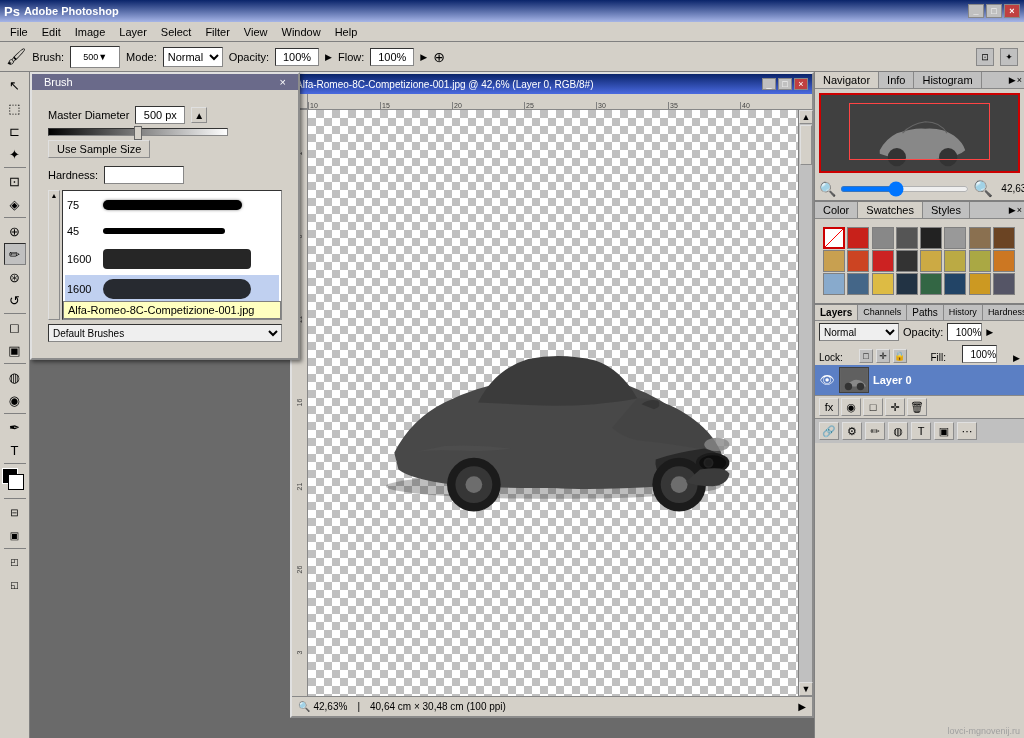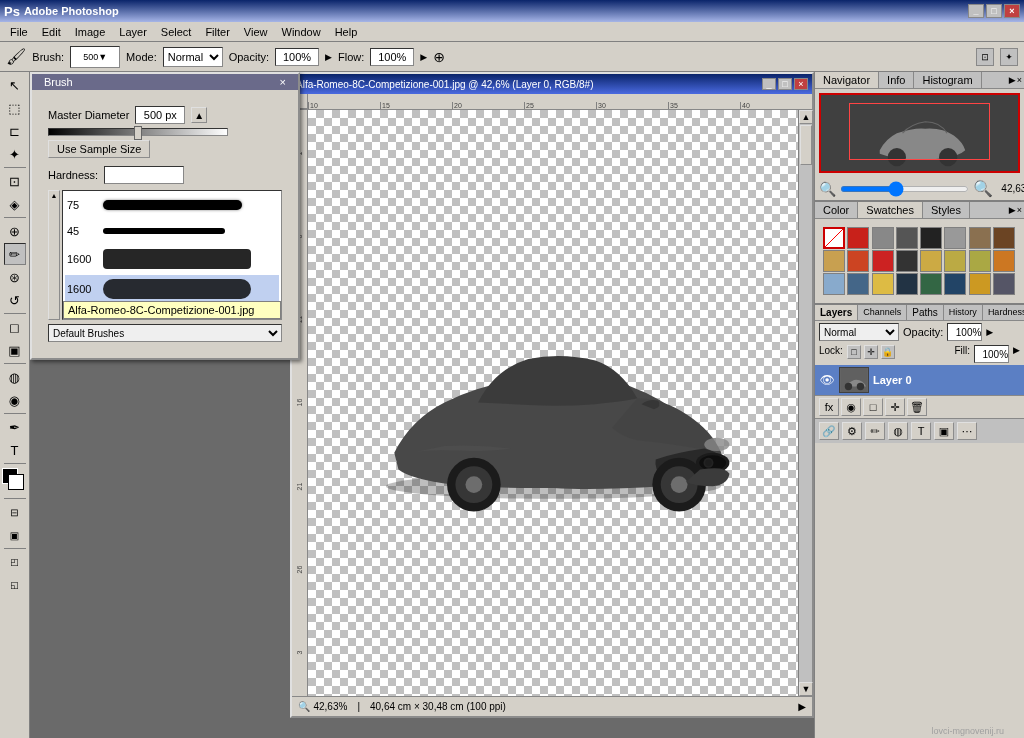--- a/index.html
+++ b/index.html
@@ -113,32 +113,32 @@
     .swatch-special::after { content: ''; position: absolute; top: 0; left: 0; right: 0; bottom: 0; background: linear-gradient(to bottom right, transparent 49%, red 49%, red 51%, transparent 51%); }
 
     
     .layers-panel { flex: 1; }
     .layers-tabs { display: flex; background: #c0c0c0; font-size: 10px; }
     .layers-tab { padding: 2px 5px; cursor: pointer; border-right: 1px solid #888; }
     .layers-tab.active { background: #d4d0c8; font-weight: bold; }
     .layers-options { display: flex; align-items: center; padding: 2px 4px; gap: 4px; }
     .layers-options select { height: 18px; font-size: 10px; border: 1px inset #888; }
     .layers-options input { width: 35px; height: 18px; font-size: 10px; border: 1px inset #888; text-align: right; }
-    .layers-lock { display: flex; align-items: flex-start; padding: 2px 4px; gap: 4px; font-size: 10px; }
+    .layers-lock { display: flex; align-items: flex-end; padding: 2px 4px; gap: 16px; font-size: 10px; }
     .lock-icons { display: flex; gap: 3px; }
     .lock-icon { width: 14px; height: 14px; background: #c0c0c0; border: 1px outset #e0e0e0; display: flex; align-items: center; justify-content: center; font-size: 9px; cursor: pointer; }
     .layer-row { display: flex; align-items: center; gap: 4px; padding: 2px 4px; background: #5b7fc4; color: white; }
     .layer-eye { width: 16px; height: 16px; display: flex; align-items: center; justify-content: center; cursor: pointer; font-size: 12px; }
     .layer-thumb { width: 30px; height: 26px; background: #808080; border: 1px solid #404040; }
     .layer-name { font-size: 11px; font-weight: bold; }
     .layers-bottom { display: flex; gap: 2px; padding: 2px 4px; border-top: 1px solid #888; }
     .layer-bottom-btn { width: 20px; height: 18px; background: #d4d0c8; border: 1px outset #e0e0e0; display: flex; align-items: center; justify-content: center; font-size: 11px; cursor: pointer; }
 
     
-    .watermark { position: absolute; bottom: 2px; right: 20px; font-size: 9px; color: #a0a0a0; }
+    .watermark { position: absolute; bottom: 2px; right: 4px; font-size: 9px; color: #a0a0a0; }
 
     
     .scroll-v { width: 14px; background: #d4d0c8; border-left: 1px solid #808080; display: flex; flex-direction: column; }
     .scroll-btn { width: 14px; height: 14px; background: #d4d0c8; border: 1px outset #e0e0e0; display: flex; align-items: center; justify-content: center; font-size: 9px; cursor: pointer; }
     .scroll-track { flex: 1; background: #c0c0c0; }
     .scroll-thumb { width: 12px; height: 40px; background: #d4d0c8; border: 1px outset #e0e0e0; margin: 1px auto; }
   </style>
 </head>
 <body>
 

